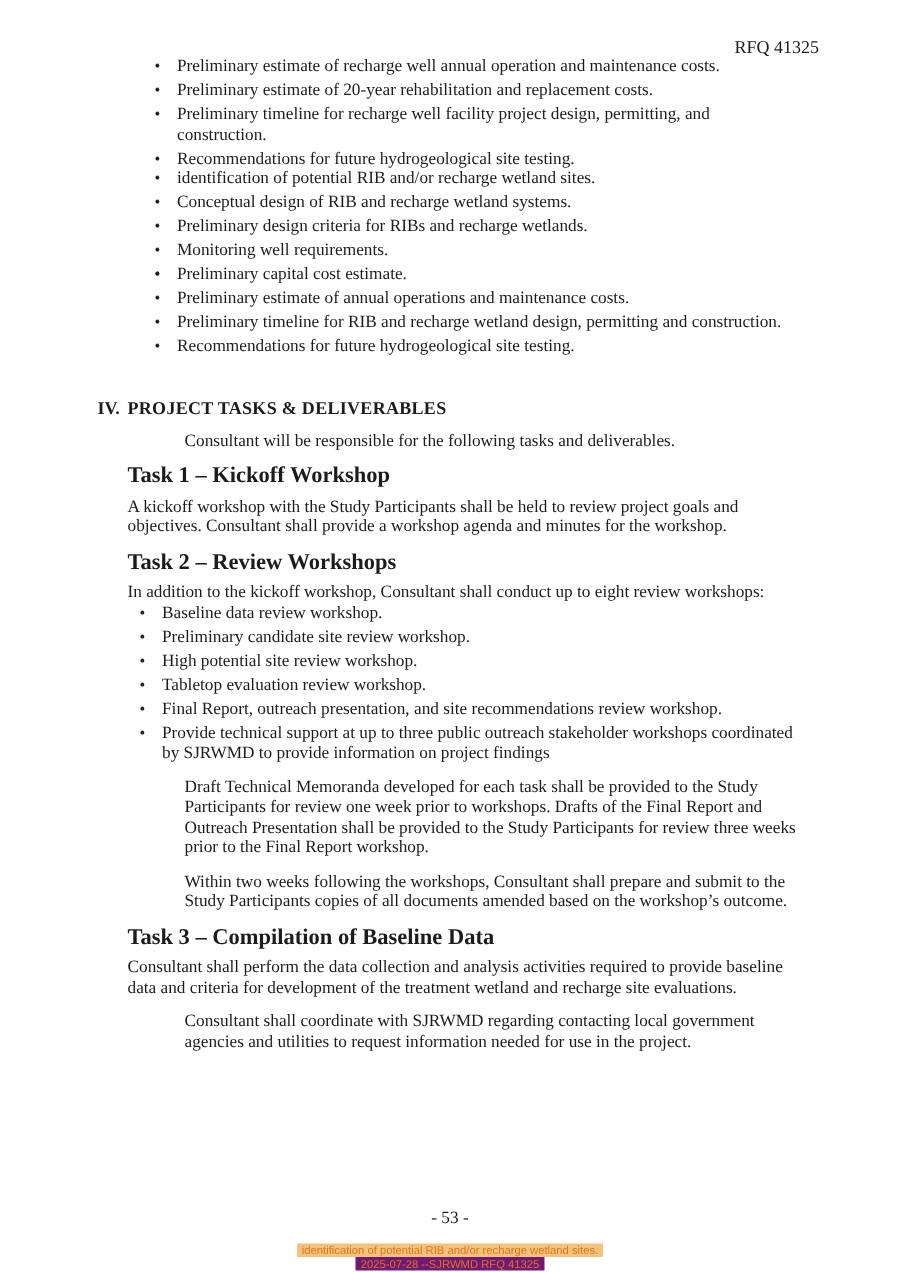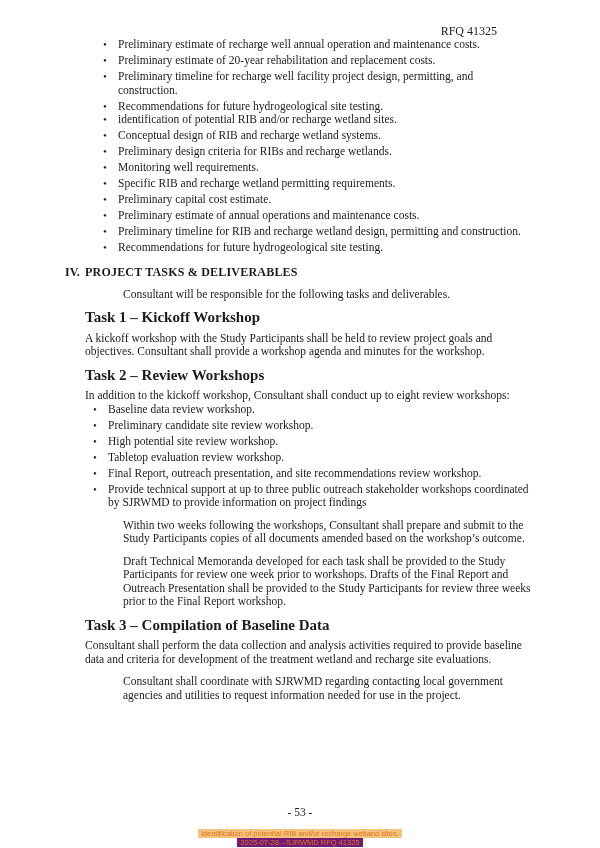--- a/index.html
+++ b/index.html
@@ -6,21 +6,21 @@
   .page {
     position:relative;
     width:600px; height:848px;
     background:#ffffff;
     font-family:"Liberation Serif", serif;
     color:#1c1c1c;
     overflow:hidden;
   }
   .header {
     padding-top:24px;
-    padding-right:103px;
+    padding-right:54px;
     text-align:right;
     font-size:12px;
     line-height:14px;
   }
   .content {
     margin-left:85px;
     width:449px;
     font-size:11.5px;
     line-height:13.5px;
   }
@@ -47,21 +47,21 @@
     line-height:13.5px;
   }
   .ribs-list { margin-top:4px; }
   .section-heading {
     margin-top:10px;
     margin-left:-20px;
     font-size:12px;
     line-height:14px;
     font-weight:bold;
   }
-  .section-heading .numeral { display:inline-block; width:20px; }
+  .section-heading .numeral { display:inline-block; width:20px;margin-top:16px; }
   .section-heading .title { letter-spacing:0.2px; }
   .content p { margin:7px 0 0 0; }
   .content p.sp { margin-top:9px;margin-left:38px; }
   h3.task {
     margin:10px 0 0 0;
     font-size:15px;
     line-height:13.5px;
     font-weight:bold;
   }
   .task2-list { margin-top:6px; }
@@ -102,21 +102,21 @@
       <li><span class="b">•</span><span>Preliminary timeline for recharge well facility project design, permitting, and construction.</span></li>
       <li><span class="b">•</span><span>Recommendations for future hydrogeological site testing.</span></li>
     </ul>
 
 
     <ul class="bullets indent-lg ribs-list">
       <li><span class="b">•</span><span>identification of potential RIB and/or recharge wetland sites.</span></li>
       <li><span class="b">•</span><span>Conceptual design of RIB and recharge wetland systems.</span></li>
       <li><span class="b">•</span><span>Preliminary design criteria for RIBs and recharge wetlands.</span></li>
       <li><span class="b">•</span><span>Monitoring well requirements.</span></li>
-      <li><span class="b">•</span><span>Specific RIB and recharge wetland permitting requirements.</span></li>
+      <li><span class="b">•</span></li>
       <li><span class="b">•</span><span>Preliminary capital cost estimate.</span></li>
       <li><span class="b">•</span><span>Preliminary estimate of annual operations and maintenance costs.</span></li>
       <li><span class="b">•</span><span>Preliminary timeline for RIB and recharge wetland design, permitting and construction.</span></li>
       <li><span class="b">•</span><span>Recommendations for future hydrogeological site testing.</span></li>
     </ul>
 
     <div class="section-heading">
       <span class="numeral">IV.</span><span class="title">PROJECT TASKS &amp; DELIVERABLES</span>
     </div>
 
@@ -130,22 +130,22 @@
 
     <ul class="bullets indent-sm task2-list">
       <li><span class="b">•</span><span>Baseline data review workshop.</span></li>
       <li><span class="b">•</span><span>Preliminary candidate site review workshop.</span></li>
       <li><span class="b">•</span><span>High potential site review workshop.</span></li>
       <li><span class="b">•</span><span>Tabletop evaluation review workshop.</span></li>
       <li><span class="b">•</span><span>Final Report, outreach presentation, and site recommendations review workshop.</span></li>
       <li><span class="b">•</span><span>Provide technical support at up to three public outreach stakeholder workshops coordinated by SJRWMD to provide information on project findings</span></li>
     </ul>
 
+    <p class="sp">Draft Technical Memoranda developed for each task shall be provided to the Study Participants for review one week prior to workshops. Drafts of the Final Report and Outreach Presentation shall be provided to the Study Participants for review three weeks prior to the Final Report workshop.</p>
     <p class="sp">Within two weeks following the workshops, Consultant shall prepare and submit to the Study Participants copies of all documents amended based on the workshop’s outcome.</p>
-    <p class="sp">Draft Technical Memoranda developed for each task shall be provided to the Study Participants for review one week prior to workshops. Drafts of the Final Report and Outreach Presentation shall be provided to the Study Participants for review three weeks prior to the Final Report workshop.</p>
 
     <h3 class="task">Task 3 – Compilation of Baseline Data</h3>
     <p>Consultant shall perform the data collection and analysis activities required to provide baseline data and criteria for development of the treatment wetland and recharge site evaluations.</p>
     <p class="sp">Consultant shall coordinate with SJRWMD regarding contacting local government agencies and utilities to request information needed for use in the project.</p>
 
   </div>
 
   <div class="page-number">- 53 -</div>
 
   <div class="footer-highlight">

